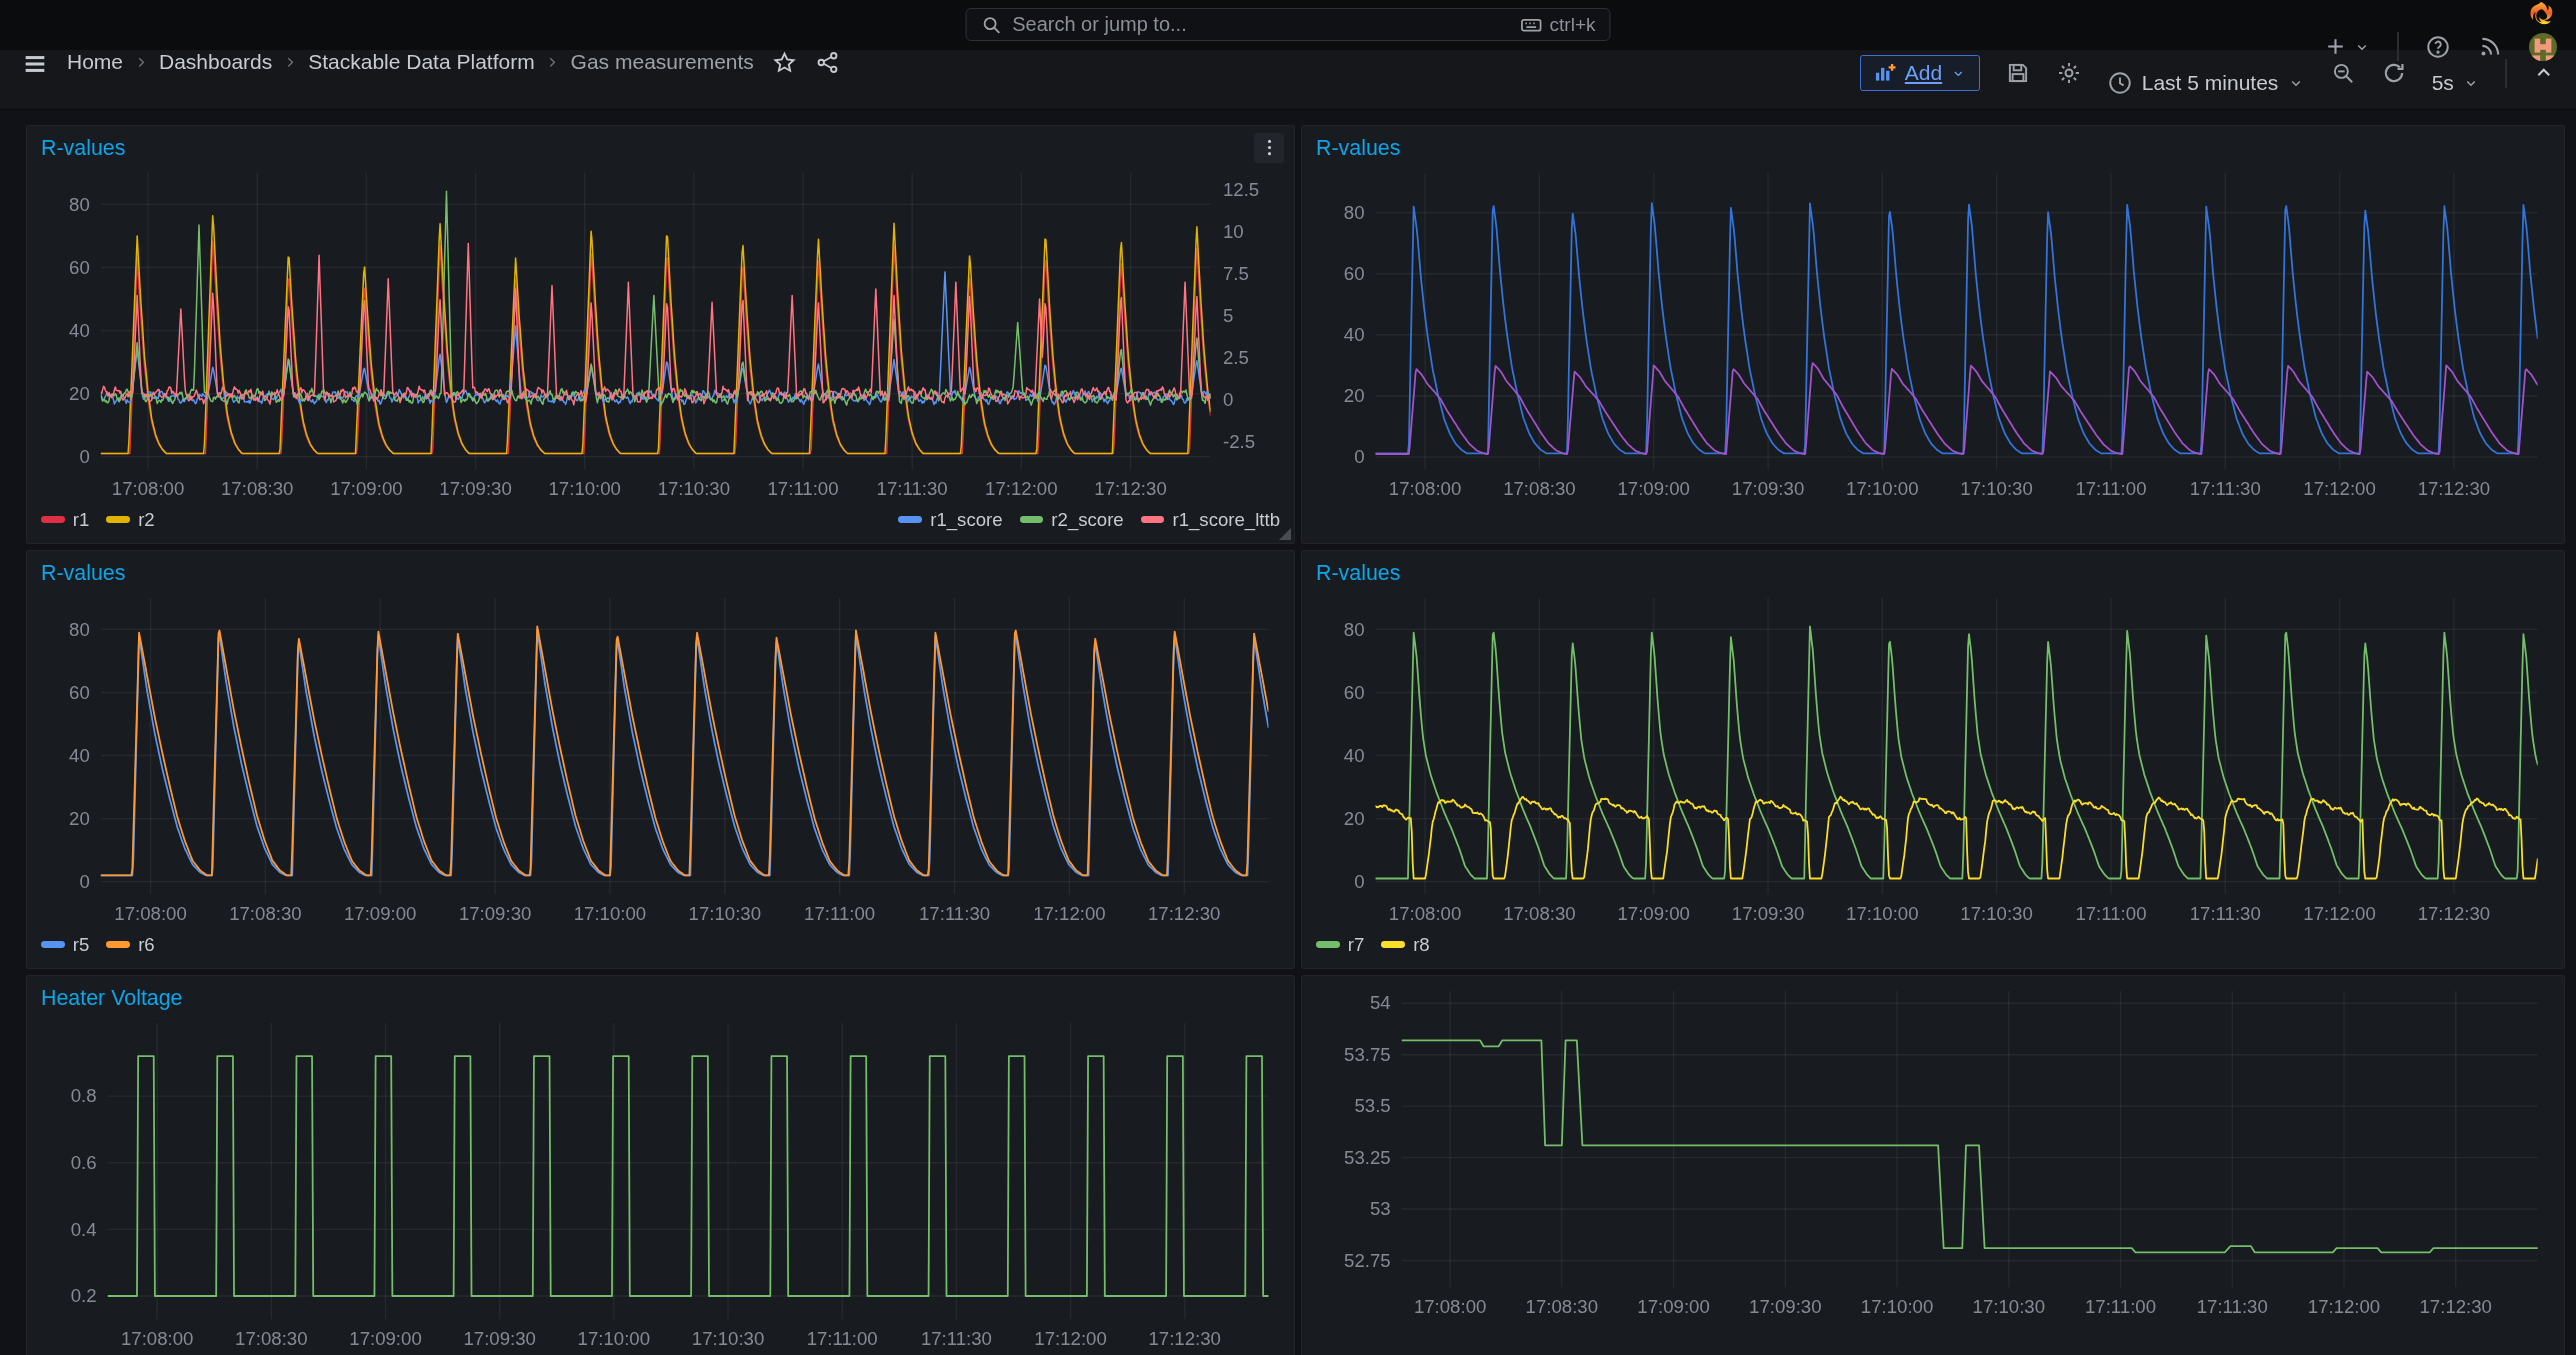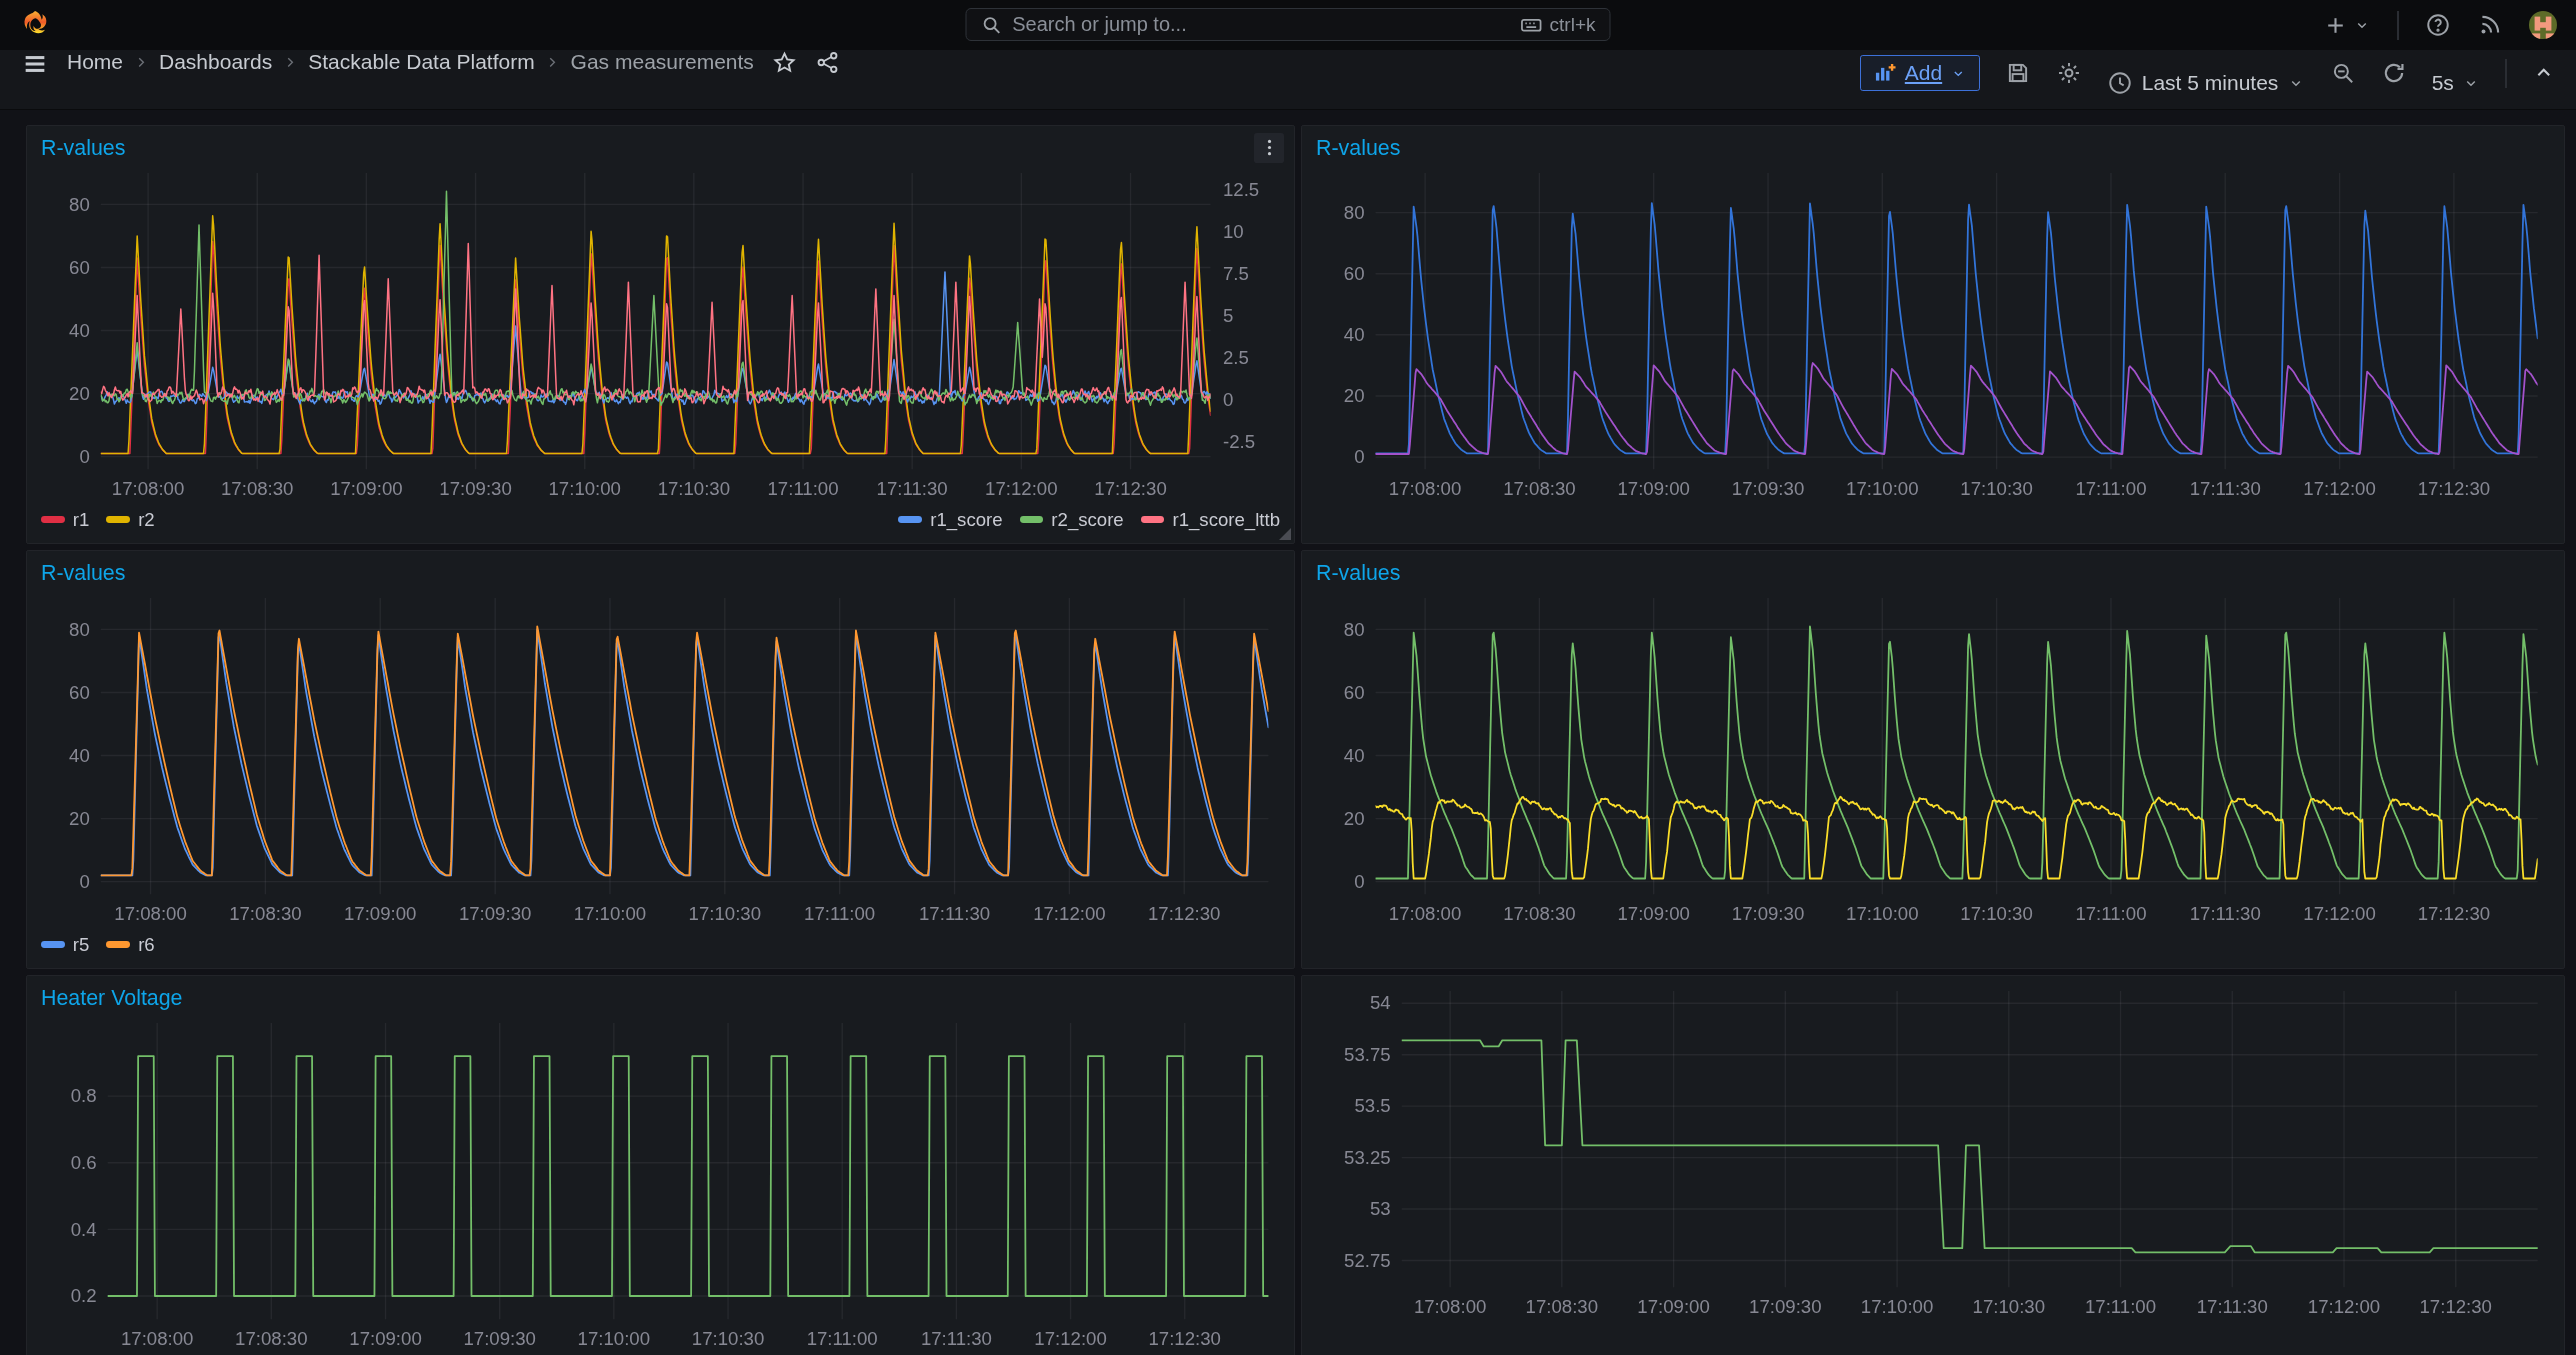--- a/index.html
+++ b/index.html
@@ -2,21 +2,21 @@
 <html style="font-size:11px"><head>
 <meta charset="utf-8">
 <style>
   html,body{margin:0;padding:0;}
   body{
     width:2576px;height:1356px;overflow:hidden;position:relative;
     background:#111217;font-family:"Liberation Sans",sans-serif;
     -webkit-font-smoothing:antialiased;
   }
   
-  .topbar{height:50px;background:#0b0c0e;display:flex;align-items:center;padding:0 19.3px;position:relative;}
+  .topbar{height:50px;background:#0b0c0e;display:flex;align-items:flex-end;padding:0 19.3px;position:relative;flex-direction:column;}
   .logo{width:32px;height:32px;flex:0 0 auto;}
   .searchbox{
     position:absolute;left:50%;top:8.3px;transform:translateX(-50%);
     width:645px;height:33px;background:#101114;border:1.4px solid #2e3238;border-radius:5.5px;
     display:flex;align-items:center;padding:0 14px;box-sizing:border-box;color:#8a8f98;font-size:20px;gap:9.7px;
   }
   .searchbox .ph{flex:1;color:#8a8f98;}
   .shortcut{display:flex;align-items:center;gap:7px;color:#8a8f98;font-size:19px;}
   .tb-right{margin-left:auto;display:flex;align-items:center;gap:26px;color:#9da2a8;}
   .vdiv{width:1.4px;height:29px;background:#2a2d33;}
@@ -485,20 +485,33 @@
         <line class="grid" x1="1318.7" x2="1318.7" y1="10" y2="440"></line>
         <text x="1318.7" y="478" text-anchor="middle">17:11:30</text>
         <line class="grid" x1="1484.6" x2="1484.6" y1="10" y2="440"></line>
         <text x="1484.6" y="478" text-anchor="middle">17:12:00</text>
         <line class="grid" x1="1650.4" x2="1650.4" y1="10" y2="440"></line>
         <text x="1650.4" y="478" text-anchor="middle">17:12:30</text>
         <polyline points="86.0,417.1 87.4,417.1 88.8,417.1 90.1,417.1 91.5,417.1 92.9,417.1 94.3,417.1 95.7,417.1 97.1,417.1 98.4,417.1 99.8,417.1 101.2,417.1 102.6,417.1 104.0,417.1 105.3,417.1 106.7,417.1 108.1,417.1 109.5,417.1 110.9,417.1 112.3,417.1 113.6,417.1 115.0,417.1 116.4,417.1 117.8,417.1 119.2,417.1 120.5,417.1 121.9,417.1 123.3,417.1 124.7,417.1 126.1,417.1 127.5,417.1 128.8,417.1 130.2,417.1 131.6,417.1 133.0,417.1 134.4,357.7 135.8,298.2 137.1,238.7 138.5,179.3 139.9,119.8 141.3,60.3 142.7,71.5 144.0,82.6 145.4,93.8 146.8,112.1 148.2,132.1 149.6,152.2 151.0,169.6 152.3,185.2 153.7,200.8 155.1,213.7 156.5,222.7 157.9,231.6 159.2,239.8 160.6,245.3 162.0,250.8 163.4,256.3 164.8,261.8 166.2,267.3 167.5,271.4 168.9,275.6 170.3,279.8 171.7,283.9 173.1,288.1 174.4,292.2 175.8,295.8 177.2,299.4 178.6,302.9 180.0,306.5 181.4,310.1 182.7,313.7 184.1,317.2 185.5,320.8 186.9,323.9 188.3,327.0 189.6,330.2 191.0,333.3 192.4,336.4 193.8,339.5 195.2,342.6 196.6,345.8 197.9,349.3 199.3,352.9 200.7,356.5 202.1,360.0 203.5,363.6 204.8,367.2 206.2,370.7 207.6,374.3 209.0,378.5 210.4,382.6 211.8,386.8 213.1,391.0 214.5,395.1 215.9,399.3 217.3,401.4 218.7,403.4 220.1,405.5 221.4,407.6 222.8,409.7 224.2,411.8 225.6,413.1 227.0,414.5 228.3,415.8 229.7,417.1 231.1,417.1 232.5,417.1 233.9,417.1 235.3,417.1 236.6,417.1 238.0,417.1 239.4,417.1 240.8,417.1 242.2,417.1 243.5,417.1 244.9,417.1 246.3,417.1 247.7,417.1 249.1,368.3 250.5,307.3 251.8,246.3 253.2,185.4 254.6,124.4 256.0,63.4 257.4,60.3 258.7,71.8 260.1,83.2 261.5,100.1 262.9,120.7 264.3,141.3 265.7,160.0 267.0,176.1 268.4,192.1 269.8,206.7 271.2,215.9 272.6,225.0 273.9,234.1 275.3,239.8 276.7,245.4 278.1,251.0 279.5,256.7 280.9,262.3 282.2,266.8 283.6,271.1 285.0,275.4 286.4,279.6 287.8,283.9 289.1,288.2 290.5,292.0 291.9,295.6 293.3,299.3 294.7,302.9 296.1,306.6 297.4,310.3 298.8,313.9 300.2,317.6 301.6,320.9 303.0,324.1 304.4,327.3 305.7,330.5 307.1,333.7 308.5,336.9 309.9,340.1 311.3,343.3 312.6,346.9 314.0,350.5 315.4,354.2 316.8,357.8 318.2,361.5 319.6,365.2 320.9,368.8 322.3,372.5 323.7,376.6 325.1,380.9 326.5,385.2 327.8,389.4 329.2,393.7 330.6,398.0 332.0,400.5 333.4,402.7 334.8,404.8 336.1,406.9 337.5,409.1 338.9,411.2 340.3,412.7 341.7,414.1 343.0,415.5 344.4,416.9 345.8,417.1 347.2,417.1 348.6,417.1 350.0,417.1 351.3,417.1 352.7,417.1 354.1,417.1 355.5,417.1 356.9,417.1 358.2,417.1 359.6,417.1 361.0,417.1 362.4,417.1 363.8,382.4 365.2,324.4 366.5,266.5 367.9,208.5 369.3,150.6 370.7,92.6 372.1,76.0 373.4,86.9 374.8,97.7 376.2,112.1 377.6,131.6 379.0,151.2 380.4,169.9 381.7,185.1 383.1,200.3 384.5,215.5 385.9,224.2 387.3,232.9 388.7,241.6 390.0,247.6 391.4,252.9 392.8,258.3 394.2,263.6 395.6,269.0 396.9,273.5 398.3,277.6 399.7,281.7 401.1,285.7 402.5,289.8 403.9,293.8 405.2,297.5 406.6,301.0 408.0,304.5 409.4,308.0 410.8,311.4 412.1,314.9 413.5,318.4 414.9,321.9 416.3,325.1 417.7,328.1 419.1,331.2 420.4,334.2 421.8,337.3 423.2,340.3 424.6,343.3 426.0,346.4 427.3,349.7 428.7,353.2 430.1,356.6 431.5,360.1 432.9,363.6 434.3,367.1 435.6,370.5 437.0,374.0 438.4,377.8 439.8,381.9 441.2,386.0 442.5,390.0 443.9,394.1 445.3,398.1 446.7,401.0 448.1,403.0 449.5,405.0 450.8,407.0 452.2,409.1 453.6,411.1 455.0,412.7 456.4,414.0 457.7,415.3 459.1,416.6 460.5,417.1 461.9,417.1 463.3,417.1 464.7,417.1 466.0,417.1 467.4,417.1 468.8,417.1 470.2,417.1 471.6,417.1 473.0,417.1 474.3,417.1 475.7,417.1 477.1,417.1 478.5,393.0 479.9,332.8 481.2,272.6 482.6,212.3 484.0,152.1 485.4,91.9 486.8,60.3 488.2,71.6 489.5,82.8 490.9,95.9 492.3,116.3 493.7,136.6 495.1,156.9 496.4,172.7 497.8,188.6 499.2,204.4 500.6,214.8 502.0,223.8 503.4,232.8 504.7,239.8 506.1,245.3 507.5,250.9 508.9,256.5 510.3,262.0 511.6,267.0 513.0,271.2 514.4,275.5 515.8,279.7 517.2,283.9 518.6,288.1 519.9,292.1 521.3,295.7 522.7,299.3 524.1,302.9 525.5,306.5 526.8,310.2 528.2,313.8 529.6,317.4 531.0,320.8 532.4,324.0 533.8,327.1 535.1,330.3 536.5,333.5 537.9,336.6 539.3,339.8 540.7,343.0 542.0,346.3 543.4,349.9 544.8,353.5 546.2,357.1 547.6,360.8 549.0,364.4 550.3,368.0 551.7,371.6 553.1,375.4 554.5,379.7 555.9,383.9 557.3,388.1 558.6,392.3 560.0,396.5 561.4,399.9 562.8,402.0 564.2,404.1 565.5,406.2 566.9,408.3 568.3,410.4 569.7,412.2 571.1,413.6 572.5,415.0 573.8,416.3 575.2,417.1 576.6,417.1 578.0,417.1 579.4,417.1 580.7,417.1 582.1,417.1 583.5,417.1 584.9,417.1 586.3,417.1 587.7,417.1 589.0,417.1 590.4,417.1 591.8,417.1 593.2,405.4 594.6,346.7 595.9,288.0 597.3,229.3 598.7,170.6 600.1,111.9 601.5,67.1 602.9,78.1 604.2,89.1 605.6,100.1 607.0,119.9 608.4,139.7 609.8,159.6 611.1,175.8 612.5,191.3 613.9,206.7 615.3,218.1 616.7,226.9 618.1,235.7 619.4,243.2 620.8,248.6 622.2,254.0 623.6,259.4 625.0,264.9 626.3,270.0 627.7,274.1 629.1,278.2 630.5,282.3 631.9,286.4 633.3,290.6 634.6,294.6 636.0,298.1 637.4,301.6 638.8,305.1 640.2,308.6 641.6,312.2 642.9,315.7 644.3,319.2 645.7,322.6 647.1,325.7 648.5,328.8 649.8,331.9 651.2,335.0 652.6,338.1 654.0,341.1 655.4,344.2 656.8,347.4 658.1,350.9 659.5,354.4 660.9,358.0 662.3,361.5 663.7,365.0 665.0,368.5 666.4,372.0 667.8,375.7 669.2,379.8 670.6,383.9 672.0,388.0 673.3,392.1 674.7,396.2 676.1,399.9 677.5,402.0 678.9,404.0 680.2,406.1 681.6,408.1 683.0,410.2 684.4,412.1 685.8,413.4 687.2,414.8 688.5,416.1 689.9,417.1 691.3,417.1 692.7,417.1 694.1,417.1 695.4,417.1 696.8,417.1 698.2,417.1 699.6,417.1 701.0,417.1 702.4,417.1 703.7,417.1 705.1,417.1 706.5,417.1 707.9,417.1 709.3,356.1 710.6,295.1 712.0,234.1 713.4,173.2 714.8,112.2 716.2,51.2 717.6,62.6 718.9,74.0 720.3,85.5 721.7,104.2 723.1,124.8 724.5,145.4 725.9,163.2 727.2,179.3 728.6,195.3 730.0,208.5 731.4,217.7 732.8,226.8 734.1,235.3 735.5,240.9 736.9,246.5 738.3,252.2 739.7,257.8 741.1,263.4 742.4,267.7 743.8,272.0 745.2,276.2 746.6,280.5 748.0,284.8 749.3,289.0 750.7,292.7 752.1,296.4 753.5,300.0 754.9,303.7 756.3,307.3 757.6,311.0 759.0,314.7 760.4,318.3 761.8,321.5 763.2,324.7 764.5,327.9 765.9,331.1 767.3,334.3 768.7,337.5 770.1,340.7 771.5,343.9 772.8,347.6 774.2,351.3 775.6,354.9 777.0,358.6 778.4,362.2 779.7,365.9 781.1,369.6 782.5,373.2 783.9,377.5 785.3,381.8 786.7,386.0 788.0,390.3 789.4,394.6 790.8,398.8 792.2,401.0 793.6,403.1 794.9,405.2 796.3,407.4 797.7,409.5 799.1,411.6 800.5,413.0 801.9,414.4 803.2,415.8 804.6,417.1 806.0,417.1 807.4,417.1 808.8,417.1 810.2,417.1 811.5,417.1 812.9,417.1 814.3,417.1 815.7,417.1 817.1,417.1 818.4,417.1 819.8,417.1 821.2,417.1 822.6,417.1 824.0,370.2 825.4,311.5 826.7,252.8 828.1,194.0 829.5,135.3 830.9,76.6 832.3,73.7 833.6,84.7 835.0,95.7 836.4,112.0 837.8,131.8 839.2,151.6 840.6,169.7 841.9,185.1 843.3,200.5 844.7,214.6 846.1,223.4 847.5,232.2 848.8,241.0 850.2,246.4 851.6,251.8 853.0,257.3 854.4,262.7 855.8,268.1 857.1,272.5 858.5,276.6 859.9,280.7 861.3,284.8 862.7,288.9 864.0,293.0 865.4,296.7 866.8,300.2 868.2,303.7 869.6,307.2 871.0,310.8 872.3,314.3 873.7,317.8 875.1,321.3 876.5,324.5 877.9,327.6 879.2,330.7 880.6,333.7 882.0,336.8 883.4,339.9 884.8,343.0 886.2,346.1 887.5,349.5 888.9,353.0 890.3,356.5 891.7,360.1 893.1,363.6 894.5,367.1 895.8,370.6 897.2,374.2 898.6,378.1 900.0,382.3 901.4,386.4 902.7,390.5 904.1,394.6 905.5,398.7 906.9,401.2 908.3,403.2 909.7,405.3 911.0,407.3 912.4,409.4 913.8,411.4 915.2,412.9 916.6,414.2 917.9,415.5 919.3,416.9 920.7,417.1 922.1,417.1 923.5,417.1 924.9,417.1 926.2,417.1 927.6,417.1 929.0,417.1 930.4,417.1 931.8,417.1 933.1,417.1 934.5,417.1 935.9,417.1 937.3,417.1 938.7,381.0 940.1,320.8 941.4,260.5 942.8,200.3 944.2,140.1 945.6,79.8 947.0,62.5 948.3,73.8 949.7,85.1 951.1,100.0 952.5,120.3 953.9,140.7 955.3,160.1 956.6,175.9 958.0,191.7 959.4,207.5 960.8,216.6 962.2,225.6 963.5,234.6 964.9,240.9 966.3,246.4 967.7,252.0 969.1,257.6 970.5,263.1 971.8,267.9 973.2,272.1 974.6,276.3 976.0,280.5 977.4,284.7 978.8,289.0 980.1,292.8 981.5,296.4 982.9,300.0 984.3,303.7 985.7,307.3 987.0,310.9 988.4,314.5 989.8,318.1 991.2,321.5 992.6,324.6 994.0,327.8 995.3,330.9 996.7,334.1 998.1,337.3 999.5,340.4 1000.9,343.6 1002.2,347.0 1003.6,350.6 1005.0,354.2 1006.4,357.9 1007.8,361.5 1009.2,365.1 1010.5,368.7 1011.9,372.3 1013.3,376.3 1014.7,380.5 1016.1,384.7 1017.4,388.9 1018.8,393.2 1020.2,397.4 1021.6,400.3 1023.0,402.4 1024.4,404.5 1025.7,406.6 1027.1,408.8 1028.5,410.9 1029.9,412.5 1031.3,413.9 1032.6,415.2 1034.0,416.6 1035.4,417.1 1036.8,417.1 1038.2,417.1 1039.6,417.1 1040.9,417.1 1042.3,417.1 1043.7,417.1 1045.1,417.1 1046.5,417.1 1047.8,417.1 1049.2,417.1 1050.6,417.1 1052.0,417.1 1053.4,394.0 1054.8,336.0 1056.1,278.1 1057.5,220.1 1058.9,162.2 1060.3,104.2 1061.7,73.8 1063.1,84.7 1064.4,95.5 1065.8,108.1 1067.2,127.7 1068.6,147.3 1070.0,166.8 1071.3,182.0 1072.7,197.2 1074.1,212.4 1075.5,222.4 1076.9,231.1 1078.3,239.8 1079.6,246.5 1081.0,251.9 1082.4,257.2 1083.8,262.6 1085.2,267.9 1086.5,272.7 1087.9,276.8 1089.3,280.8 1090.7,284.9 1092.1,289.0 1093.5,293.0 1094.8,296.8 1096.2,300.3 1097.6,303.8 1099.0,307.3 1100.4,310.7 1101.7,314.2 1103.1,317.7 1104.5,321.2 1105.9,324.5 1107.3,327.5 1108.7,330.6 1110.0,333.6 1111.4,336.6 1112.8,339.7 1114.2,342.7 1115.6,345.8 1116.9,349.0 1118.3,352.5 1119.7,355.9 1121.1,359.4 1122.5,362.9 1123.9,366.4 1125.2,369.8 1126.6,373.3 1128.0,377.0 1129.4,381.1 1130.8,385.1 1132.1,389.2 1133.5,393.3 1134.9,397.3 1136.3,400.6 1137.7,402.6 1139.1,404.6 1140.4,406.6 1141.8,408.7 1143.2,410.7 1144.6,412.4 1146.0,413.7 1147.4,415.0 1148.7,416.3 1150.1,417.1 1151.5,417.1 1152.9,417.1 1154.3,417.1 1155.6,417.1 1157.0,417.1 1158.4,417.1 1159.8,417.1 1161.2,417.1 1162.6,417.1 1163.9,417.1 1165.3,417.1 1166.7,417.1 1168.1,405.1 1169.5,344.9 1170.8,284.6 1172.2,224.4 1173.6,164.2 1175.0,103.9 1176.4,58.0 1177.8,69.3 1179.1,80.6 1180.5,91.9 1181.9,112.2 1183.3,132.5 1184.7,152.9 1186.0,169.6 1187.4,185.4 1188.8,201.2 1190.2,212.9 1191.6,222.0 1193.0,231.0 1194.3,238.7 1195.7,244.2 1197.1,249.8 1198.5,255.3 1199.9,260.9 1201.2,266.2 1202.6,270.4 1204.0,274.6 1205.4,278.8 1206.8,283.1 1208.2,287.3 1209.5,291.4 1210.9,295.0 1212.3,298.6 1213.7,302.2 1215.1,305.8 1216.4,309.4 1217.8,313.0 1219.2,316.7 1220.6,320.2 1222.0,323.3 1223.4,326.5 1224.7,329.7 1226.1,332.8 1227.5,336.0 1228.9,339.2 1230.3,342.3 1231.7,345.6 1233.0,349.2 1234.4,352.8 1235.8,356.4 1237.2,360.0 1238.6,363.6 1239.9,367.3 1241.3,370.9 1242.7,374.6 1244.1,378.8 1245.5,383.0 1246.9,387.3 1248.2,391.5 1249.6,395.7 1251.0,399.5 1252.4,401.6 1253.8,403.7 1255.1,405.8 1256.5,407.9 1257.9,410.0 1259.3,412.0 1260.7,413.3 1262.1,414.7 1263.4,416.0 1264.8,417.1 1266.2,417.1 1267.6,417.1 1269.0,417.1 1270.3,417.1 1271.7,417.1 1273.1,417.1 1274.5,417.1 1275.9,417.1 1277.3,417.1 1278.6,417.1 1280.0,417.1 1281.4,417.1 1282.8,417.1 1284.2,358.4 1285.5,299.7 1286.9,241.0 1288.3,182.3 1289.7,123.6 1291.1,64.9 1292.5,75.9 1293.8,86.9 1295.2,97.9 1296.6,116.0 1298.0,135.8 1299.4,155.6 1300.7,172.8 1302.1,188.2 1303.5,203.6 1304.9,216.4 1306.3,225.2 1307.7,234.0 1309.0,242.1 1310.4,247.5 1311.8,252.9 1313.2,258.4 1314.6,263.8 1316.0,269.2 1317.3,273.3 1318.7,277.4 1320.1,281.5 1321.5,285.6 1322.9,289.7 1324.2,293.8 1325.6,297.4 1327.0,300.9 1328.4,304.4 1329.8,307.9 1331.2,311.5 1332.5,315.0 1333.9,318.5 1335.3,322.0 1336.7,325.1 1338.1,328.2 1339.4,331.3 1340.8,334.4 1342.2,337.4 1343.6,340.5 1345.0,343.6 1346.4,346.7 1347.7,350.2 1349.1,353.7 1350.5,357.2 1351.9,360.8 1353.3,364.3 1354.6,367.8 1356.0,371.3 1357.4,374.9 1358.8,379.0 1360.2,383.1 1361.6,387.2 1362.9,391.3 1364.3,395.4 1365.7,399.5 1367.1,401.6 1368.5,403.6 1369.8,405.7 1371.2,407.7 1372.6,409.8 1374.0,411.8 1375.4,413.2 1376.8,414.5 1378.1,415.8 1379.5,417.1 1380.9,417.1 1382.3,417.1 1383.7,417.1 1385.0,417.1 1386.4,417.1 1387.8,417.1 1389.2,417.1 1390.6,417.1 1392.0,417.1 1393.3,417.1 1394.7,417.1 1396.1,417.1 1397.5,417.1 1398.9,368.3 1400.3,307.3 1401.6,246.3 1403.0,185.4 1404.4,124.4 1405.8,63.4 1407.2,60.3 1408.5,71.8 1409.9,83.2 1411.3,100.1 1412.7,120.7 1414.1,141.3 1415.5,160.0 1416.8,176.1 1418.2,192.1 1419.6,206.7 1421.0,215.9 1422.4,225.0 1423.7,234.1 1425.1,239.8 1426.5,245.4 1427.9,251.0 1429.3,256.7 1430.7,262.3 1432.0,266.8 1433.4,271.1 1434.8,275.4 1436.2,279.6 1437.6,283.9 1438.9,288.2 1440.3,292.0 1441.7,295.6 1443.1,299.3 1444.5,302.9 1445.9,306.6 1447.2,310.3 1448.6,313.9 1450.0,317.6 1451.4,320.9 1452.8,324.1 1454.1,327.3 1455.5,330.5 1456.9,333.7 1458.3,336.9 1459.7,340.1 1461.1,343.3 1462.4,346.9 1463.8,350.5 1465.2,354.2 1466.6,357.8 1468.0,361.5 1469.3,365.2 1470.7,368.8 1472.1,372.5 1473.5,376.6 1474.9,380.9 1476.3,385.2 1477.6,389.4 1479.0,393.7 1480.4,398.0 1481.8,400.5 1483.2,402.7 1484.6,404.8 1485.9,406.9 1487.3,409.1 1488.7,411.2 1490.1,412.7 1491.5,414.1 1492.8,415.5 1494.2,416.9 1495.6,417.1 1497.0,417.1 1498.4,417.1 1499.8,417.1 1501.1,417.1 1502.5,417.1 1503.9,417.1 1505.3,417.1 1506.7,417.1 1508.0,417.1 1509.4,417.1 1510.8,417.1 1512.2,417.1 1513.6,382.4 1515.0,324.4 1516.3,266.5 1517.7,208.5 1519.1,150.6 1520.5,92.6 1521.9,76.0 1523.2,86.9 1524.6,97.7 1526.0,112.1 1527.4,131.6 1528.8,151.2 1530.2,169.9 1531.5,185.1 1532.9,200.3 1534.3,215.5 1535.7,224.2 1537.1,232.9 1538.4,241.6 1539.8,247.6 1541.2,252.9 1542.6,258.3 1544.0,263.6 1545.4,269.0 1546.7,273.5 1548.1,277.6 1549.5,281.7 1550.9,285.7 1552.3,289.8 1553.6,293.8 1555.0,297.5 1556.4,301.0 1557.8,304.5 1559.2,308.0 1560.6,311.4 1561.9,314.9 1563.3,318.4 1564.7,321.9 1566.1,325.1 1567.5,328.1 1568.9,331.2 1570.2,334.2 1571.6,337.3 1573.0,340.3 1574.4,343.3 1575.8,346.4 1577.1,349.7 1578.5,353.2 1579.9,356.6 1581.3,360.1 1582.7,363.6 1584.1,367.1 1585.4,370.5 1586.8,374.0 1588.2,377.8 1589.6,381.9 1591.0,386.0 1592.3,390.0 1593.7,394.1 1595.1,398.1 1596.5,401.0 1597.9,403.0 1599.3,405.0 1600.6,407.0 1602.0,409.1 1603.4,411.1 1604.8,412.7 1606.2,414.0 1607.5,415.3 1608.9,416.6 1610.3,417.1 1611.7,417.1 1613.1,417.1 1614.5,417.1 1615.8,417.1 1617.2,417.1 1618.6,417.1 1620.0,417.1 1621.4,417.1 1622.7,417.1 1624.1,417.1 1625.5,417.1 1626.9,417.1 1628.3,393.0 1629.7,332.8 1631.0,272.6 1632.4,212.3 1633.8,152.1 1635.2,91.9 1636.6,60.3 1637.9,71.6 1639.3,82.8 1640.7,95.9 1642.1,116.3 1643.5,136.6 1644.9,156.9 1646.2,172.7 1647.6,188.6 1649.0,204.4 1650.4,214.8 1651.8,223.8 1653.2,232.8 1654.5,239.8 1655.9,245.3 1657.3,250.9 1658.7,256.5 1660.1,262.0 1661.4,267.0 1662.8,271.2 1664.2,275.5 1665.6,279.7 1667.0,283.9 1668.4,288.1 1669.7,292.1 1671.1,295.7 1672.5,299.3 1673.9,302.9 1675.3,306.5 1676.6,310.2 1678.0,313.8 1679.4,317.4 1680.8,320.8 1682.2,324.0 1683.6,327.1 1684.9,330.3 1686.3,333.5 1687.7,336.6 1689.1,339.8 1690.5,343.0 1691.8,346.3 1693.2,349.9 1694.6,353.5 1696.0,357.1 1697.4,360.8 1698.8,364.4 1700.1,368.0 1701.5,371.6 1702.9,375.4 1704.3,379.7 1705.7,383.9 1707.0,388.1 1708.4,392.3 1709.8,396.5 1711.2,399.9 1712.6,402.0 1714.0,404.1 1715.3,406.2 1716.7,408.3 1718.1,410.4 1719.5,412.2 1720.9,413.6 1722.2,415.0 1723.6,416.3 1725.0,417.1 1726.4,417.1 1727.8,417.1 1729.2,417.1 1730.5,417.1 1731.9,417.1 1733.3,417.1 1734.7,417.1 1736.1,417.1 1737.5,417.1 1738.8,417.1 1740.2,417.1 1741.6,417.1 1743.0,405.2 1744.4,345.8 1745.7,286.3 1747.1,226.8 1748.5,167.4 1749.9,107.9 1751.3,62.5 1752.7,73.7 1754.0,84.8 1755.4,96.0 1756.8,116.1 1758.2,136.1 1759.6,156.2 1760.9,172.7 1762.3,188.3 1763.7,203.9 1765.1,215.5 1766.5,224.5 1767.9,233.4 1769.2,240.9 1770.6,246.4 1772.0,251.9" fill="none" stroke="#73BF69" stroke-width="2.6" stroke-linejoin="round" stroke-linecap="round" clip-path="url(#cp3)"></polyline>
         <polyline points="86.0,311.8 87.4,313.9 88.8,312.8 90.1,313.9 91.5,312.2 92.9,311.7 94.3,311.9 95.7,313.4 97.1,311.1 98.4,310.9 99.8,311.4 101.2,311.4 102.6,314.0 104.0,316.6 105.3,317.6 106.7,316.3 108.1,318.6 109.5,318.0 110.9,319.1 112.3,320.2 113.6,319.9 115.0,317.3 116.4,317.1 117.8,318.4 119.2,318.3 120.5,321.5 121.9,322.7 123.3,323.3 124.7,323.7 126.1,327.6 127.5,328.6 128.8,330.5 130.2,331.8 131.6,330.2 133.0,328.9 134.4,329.4 135.8,330.6 137.1,329.4 138.5,348.8 139.9,394.3 141.3,417.1 142.7,417.1 144.0,417.1 145.4,417.1 146.8,417.1 148.2,417.1 149.6,417.1 151.0,417.1 152.3,417.1 153.7,417.1 155.1,417.1 156.5,417.1 157.9,417.1 159.2,411.1 160.6,401.1 162.0,391.1 163.4,381.4 164.8,369.3 166.2,358.2 167.5,344.7 168.9,335.0 170.3,331.2 171.7,325.9 173.1,319.5 174.4,315.6 175.8,310.1 177.2,306.3 178.6,307.2 180.0,304.7 181.4,303.4 182.7,303.2 184.1,304.5 185.5,303.8 186.9,307.3 188.3,306.9 189.6,305.4 191.0,305.3 192.4,305.9 193.8,305.4 195.2,305.1 196.6,305.6 197.9,302.7 199.3,303.6 200.7,305.3 202.1,307.7 203.5,308.5 204.8,311.2 206.2,310.9 207.6,310.9 209.0,313.5 210.4,314.2 211.8,314.0 213.1,313.0 214.5,312.7 215.9,309.7 217.3,311.6 218.7,312.8 220.1,313.2 221.4,313.5 222.8,315.1 224.2,315.8 225.6,317.5 227.0,322.0 228.3,322.0 229.7,322.4 231.1,322.0 232.5,322.2 233.9,321.1 235.3,323.5 236.6,323.8 238.0,322.5 239.4,323.3 240.8,324.4 242.2,326.3 243.5,328.9 244.9,333.0 246.3,332.1 247.7,333.1 249.1,334.0 250.5,334.8 251.8,335.0 253.2,344.9 254.6,385.4 256.0,412.6 257.4,417.1 258.7,417.1 260.1,417.1 261.5,417.1 262.9,417.1 264.3,417.1 265.7,417.1 267.0,417.1 268.4,417.1 269.8,417.1 271.2,417.1 272.6,417.1 273.9,413.1 275.3,403.1 276.7,393.1 278.1,381.7 279.5,368.5 280.9,355.5 282.2,342.1 283.6,332.5 285.0,329.1 286.4,324.6 287.8,321.9 289.1,316.9 290.5,312.4 291.9,308.2 293.3,308.5 294.7,304.9 296.1,302.8 297.4,300.9 298.8,299.0 300.2,298.8 301.6,301.2 303.0,302.6 304.4,301.6 305.7,304.1 307.1,304.3 308.5,305.9 309.9,307.5 311.3,308.6 312.6,306.0 314.0,305.6 315.4,306.1 316.8,305.4 318.2,307.4 319.6,308.2 320.9,308.3 322.3,307.7 323.7,311.3 325.1,312.4 326.5,314.8 327.8,316.8 329.2,316.5 330.6,315.2 332.0,316.0 333.4,317.3 334.8,315.9 336.1,317.1 337.5,315.8 338.9,315.1 340.3,315.6 341.7,319.4 343.0,320.3 344.4,322.2 345.8,324.1 347.2,323.6 348.6,325.1 350.0,327.3 351.3,329.0 352.7,327.3 354.1,328.3 355.5,326.3 356.9,326.1 358.2,327.8 359.6,329.8 361.0,329.5 362.4,330.0 363.8,331.7 365.2,331.4 366.5,334.8 367.9,336.7 369.3,380.8 370.7,408.0 372.1,417.1 373.4,417.1 374.8,417.1 376.2,417.1 377.6,417.1 379.0,417.1 380.4,417.1 381.7,417.1 383.1,417.1 384.5,417.1 385.9,417.1 387.3,417.1 388.7,415.1 390.0,405.1 391.4,395.1 392.8,385.1 394.2,373.4 395.6,357.2 396.9,343.5 398.3,331.0 399.7,325.0 401.1,320.4 402.5,318.8 403.9,314.2 405.2,310.0 406.6,308.4 408.0,308.3 409.4,307.9 410.8,306.7 412.1,305.9 413.5,301.6 414.9,301.5 416.3,301.8 417.7,302.0 419.1,301.0 420.4,302.0 421.8,301.6 423.2,302.6 424.6,306.9 426.0,308.2 427.3,309.2 428.7,309.6 430.1,310.9 431.5,309.9 432.9,312.6 434.3,313.0 435.6,311.4 437.0,310.6 438.4,310.7 439.8,310.8 441.2,312.0 442.5,315.6 443.9,314.7 445.3,315.7 446.7,316.9 448.1,318.8 449.5,319.3 450.8,321.7 452.2,321.0 453.6,318.5 455.0,318.9 456.4,318.8 457.7,319.3 459.1,319.7 460.5,321.3 461.9,319.2 463.3,321.0 464.7,323.5 466.0,325.7 467.4,327.4 468.8,329.1 470.2,328.6 471.6,327.3 473.0,329.9 474.3,329.5 475.7,329.7 477.1,328.8 478.5,328.4 479.9,326.3 481.2,328.7 482.6,331.0 484.0,366.3 485.4,403.4 486.8,417.1 488.2,417.1 489.5,417.1 490.9,417.1 492.3,417.1 493.7,417.1 495.1,417.1 496.4,417.1 497.8,417.1 499.2,417.1 500.6,417.1 502.0,417.1 503.4,417.1 504.7,407.1 506.1,397.1 507.5,387.1 508.9,378.5 510.3,363.8 511.6,350.8 513.0,338.2 514.4,328.1 515.8,324.6 517.2,320.9 518.6,315.8 519.9,309.4 521.3,307.7 522.7,305.3 524.1,306.5 525.5,307.5 526.8,307.6 528.2,305.3 529.6,305.6 531.0,306.9 532.4,306.3 533.8,307.4 535.1,306.1 536.5,304.4 537.9,303.0 539.3,305.8 540.7,305.6 542.0,306.8 543.4,308.4 544.8,308.4 546.2,309.4 547.6,312.4 549.0,315.2 550.3,314.3 551.7,315.7 553.1,313.9 554.5,312.8 555.9,313.0 557.3,314.5 558.6,312.9 560.0,312.3 561.4,313.1 562.8,312.3 564.2,314.9 565.5,317.5 566.9,319.2 568.3,318.1 569.7,320.1 571.1,319.5 572.5,320.1 573.8,321.6 575.2,321.4 576.6,319.2 578.0,318.3 579.4,319.5 580.7,319.0 582.1,322.5 583.5,323.9 584.9,324.5 586.3,324.7 587.7,328.1 589.0,329.2 590.4,330.9 591.8,332.8 593.2,330.7 594.6,329.3 595.9,329.2 597.3,330.5 598.7,355.5 600.1,398.8 601.5,417.1 602.9,417.1 604.2,417.1 605.6,417.1 607.0,417.1 608.4,417.1 609.8,417.1 611.1,417.1 612.5,417.1 613.9,417.1 615.3,417.1 616.7,417.1 618.1,417.1 619.4,409.1 620.8,399.1 622.2,389.1 623.6,378.4 625.0,366.4 626.3,354.0 627.7,343.1 629.1,331.0 630.5,329.9 631.9,326.8 633.3,321.7 634.6,315.7 636.0,311.2 637.4,306.5 638.8,305.2 640.2,306.7 641.6,304.4 642.9,303.3 644.3,302.7 645.7,304.1 647.1,304.6 648.5,308.2 649.8,308.6 651.2,306.9 652.6,306.8 654.0,306.9 655.4,306.7 656.8,306.3 658.1,307.6 659.5,304.6 660.9,305.0 662.3,306.5 663.7,308.7 665.0,309.9 666.4,312.6 667.8,312.7 669.2,311.7 670.6,314.3 672.0,314.8 673.3,315.0 674.7,314.1 676.1,313.8 677.5,310.5 678.9,311.7 680.2,313.2 681.6,313.5 683.0,314.5 684.4,315.7 685.8,316.3 687.2,317.3 688.5,322.0 689.9,322.4 691.3,323.0 692.7,322.6 694.1,322.4 695.4,321.3 696.8,323.5 698.2,324.5 699.6,323.0 701.0,324.0 702.4,324.5 703.7,326.3 705.1,328.7 706.5,333.1 707.9,332.3 709.3,333.0 710.6,334.0 712.0,334.4 713.4,352.4 714.8,394.3 716.2,417.1 717.6,417.1 718.9,417.1 720.3,417.1 721.7,417.1 723.1,417.1 724.5,417.1 725.9,417.1 727.2,417.1 728.6,417.1 730.0,417.1 731.4,417.1 732.8,417.1 734.1,411.1 735.5,401.1 736.9,391.1 738.3,380.0 739.7,367.3 741.1,354.6 742.4,341.3 743.8,327.9 745.2,326.2 746.6,325.1 748.0,320.7 749.3,318.3 750.7,313.3 752.1,308.5 753.5,307.1 754.9,308.1 756.3,305.1 757.6,302.7 759.0,301.1 760.4,298.4 761.8,299.4 763.2,301.7 764.5,303.7 765.9,302.6 767.3,304.9 768.7,304.9 770.1,306.1 771.5,308.0 772.8,309.4 774.2,307.4 775.6,306.4 777.0,306.9 778.4,305.6 779.7,307.7 781.1,308.7 782.5,309.0 783.9,307.9 785.3,310.9 786.7,312.0 788.0,314.2 789.4,316.8 790.8,316.6 792.2,315.4 793.6,315.5 794.9,317.1 796.3,315.6 797.7,317.3 799.1,316.3 800.5,315.3 801.9,315.6 803.2,318.9 804.6,320.4 806.0,322.2 807.4,324.7 808.8,323.9 810.2,325.3 811.5,327.5 812.9,329.7 814.3,328.4 815.7,329.4 817.1,327.7 818.4,326.8 819.8,328.6 821.2,330.6 822.6,330.6 824.0,330.8 825.4,332.7 826.7,332.0 828.1,344.0 829.5,385.4 830.9,412.6 832.3,417.1 833.6,417.1 835.0,417.1 836.4,417.1 837.8,417.1 839.2,417.1 840.6,417.1 841.9,417.1 843.3,417.1 844.7,417.1 846.1,417.1 847.5,417.1 848.8,413.1 850.2,403.1 851.6,393.1 853.0,384.0 854.4,371.0 855.8,359.4 857.1,343.2 858.5,329.1 859.9,323.1 861.3,320.3 862.7,316.0 864.0,314.3 865.4,310.1 866.8,305.2 868.2,306.0 869.6,306.7 871.0,306.8 872.3,305.6 873.7,305.1 875.1,300.6 876.5,300.9 877.9,301.7 879.2,301.9 880.6,301.4 882.0,302.0 883.4,301.8 884.8,301.9 886.2,306.3 887.5,307.9 888.9,309.4 890.3,309.9 891.7,311.1 893.1,309.9 894.5,312.2 895.8,313.4 897.2,311.8 898.6,311.2 900.0,310.6 901.4,310.7 902.7,311.5 904.1,315.6 905.5,315.1 906.9,316.0 908.3,317.2 909.7,318.7 911.0,319.5 912.4,322.1 913.8,322.4 915.2,319.7 916.6,320.2 917.9,319.6 919.3,320.2 920.7,320.8 922.1,322.8 923.5,320.9 924.9,322.1 926.2,324.8 927.6,326.7 929.0,329.1 930.4,330.9 931.8,330.8 933.1,329.0 934.5,331.5 935.9,331.2 937.3,331.2 938.7,330.6 940.1,329.9 941.4,327.8 942.8,329.4 944.2,375.7 945.6,408.0 947.0,417.1 948.3,417.1 949.7,417.1 951.1,417.1 952.5,417.1 953.9,417.1 955.3,417.1 956.6,417.1 958.0,417.1 959.4,417.1 960.8,417.1 962.2,417.1 963.5,415.1 964.9,405.1 966.3,395.1 967.7,383.5 969.1,372.8 970.5,362.9 971.8,348.8 973.2,335.3 974.6,328.1 976.0,322.5 977.4,319.3 978.8,315.6 980.1,311.0 981.5,304.3 982.9,304.0 984.3,303.4 985.7,304.3 987.0,305.9 988.4,306.0 989.8,304.1 991.2,304.4 992.6,306.7 994.0,306.0 995.3,307.6 996.7,306.6 998.1,304.9 999.5,303.3 1000.9,305.6 1002.2,306.0 1003.6,307.2 1005.0,309.5 1006.4,309.2 1007.8,310.2 1009.2,312.7 1010.5,316.0 1011.9,315.4 1013.3,316.9 1014.7,315.3 1016.1,313.8 1017.4,313.9 1018.8,315.3 1020.2,314.4 1021.6,313.6 1023.0,314.6 1024.4,313.3 1025.7,315.7 1027.1,318.5 1028.5,320.8 1029.9,320.0 1031.3,321.8 1032.6,321.2 1034.0,321.2 1035.4,323.2 1036.8,323.0 1038.2,321.3 1039.6,319.9 1040.9,321.1 1042.3,320.2 1043.7,323.6 1045.1,325.5 1046.5,326.1 1047.8,326.3 1049.2,328.9 1050.6,330.3 1052.0,331.4 1053.4,333.7 1054.8,331.7 1056.1,330.2 1057.5,329.5 1058.9,365.6 1060.3,403.4 1061.7,417.1 1063.1,417.1 1064.4,417.1 1065.8,417.1 1067.2,417.1 1068.6,417.1 1070.0,417.1 1071.3,417.1 1072.7,417.1 1074.1,417.1 1075.5,417.1 1076.9,417.1 1078.3,417.1 1079.6,407.1 1081.0,397.1 1082.4,387.1 1083.8,373.6 1085.2,362.4 1086.5,350.9 1087.9,338.6 1089.3,331.1 1090.7,325.8 1092.1,324.3 1093.5,321.9 1094.8,316.9 1096.2,311.5 1097.6,307.8 1099.0,305.6 1100.4,303.8 1101.7,305.8 1103.1,303.8 1104.5,302.8 1105.9,302.6 1107.3,304.5 1108.7,305.2 1110.0,308.7 1111.4,310.0 1112.8,308.2 1114.2,308.3 1115.6,307.9 1116.9,308.0 1118.3,307.7 1119.7,309.5 1121.1,306.7 1122.5,306.6 1123.9,308.0 1125.2,309.7 1126.6,311.4 1128.0,313.9 1129.4,314.4 1130.8,312.9 1132.1,315.3 1133.5,315.7 1134.9,316.2 1136.3,315.5 1137.7,315.2 1139.1,311.9 1140.4,312.3 1141.8,314.0 1143.2,314.3 1144.6,315.7 1146.0,316.7 1147.4,317.3 1148.7,317.7 1150.1,322.3 1151.5,323.0 1152.9,323.7 1154.3,323.6 1155.6,323.1 1157.0,321.9 1158.4,323.6 1159.8,325.2 1161.2,323.6 1162.6,324.8 1163.9,324.9 1165.3,326.3 1166.7,328.3 1168.1,332.6 1169.5,332.4 1170.8,332.9 1172.2,334.0 1173.6,360.0 1175.0,398.8 1176.4,417.1 1177.8,417.1 1179.1,417.1 1180.5,417.1 1181.9,417.1 1183.3,417.1 1184.7,417.1 1186.0,417.1 1187.4,417.1 1188.8,417.1 1190.2,417.1 1191.6,417.1 1193.0,417.1 1194.3,409.1 1195.7,399.1 1197.1,389.1 1198.5,378.7 1199.9,365.2 1201.2,352.5 1202.6,340.4 1204.0,328.6 1205.4,323.9 1206.8,321.5 1208.2,320.8 1209.5,316.6 1210.9,314.6 1212.3,310.4 1213.7,308.4 1215.1,306.9 1216.4,307.6 1217.8,305.3 1219.2,302.8 1220.6,301.8 1222.0,299.6 1223.4,300.4 1224.7,302.5 1226.1,304.9 1227.5,304.0 1228.9,306.1 1230.3,306.1 1231.7,306.7 1233.0,309.1 1234.4,310.5 1235.8,309.2 1237.2,307.7 1238.6,308.2 1239.9,306.4 1241.3,308.3 1242.7,309.5 1244.1,309.6 1245.5,308.5 1246.9,310.9 1248.2,312.1 1249.6,313.8 1251.0,317.0 1252.4,316.8 1253.8,315.9 1255.1,315.4 1256.5,316.9 1257.9,315.7 1259.3,317.5 1260.7,317.0 1262.1,315.6 1263.4,315.7 1264.8,318.4 1266.2,320.3 1267.6,321.9 1269.0,325.1 1270.3,324.2 1271.7,325.6 1273.1,327.5 1274.5,329.9 1275.9,329.1 1277.3,330.2 1278.6,328.9 1280.0,327.3 1281.4,329.1 1282.8,330.4 1284.2,331.2 1285.5,331.3 1286.9,333.4 1288.3,349.8 1289.7,394.3 1291.1,417.1 1292.5,417.1 1293.8,417.1 1295.2,417.1 1296.6,417.1 1298.0,417.1 1299.4,417.1 1300.7,417.1 1302.1,417.1 1303.5,417.1 1304.9,417.1 1306.3,417.1 1307.7,417.1 1309.0,411.1 1310.4,401.1 1311.8,391.1 1313.2,382.2 1314.6,369.7 1316.0,356.5 1317.3,345.4 1318.7,329.4 1320.1,323.8 1321.5,319.2 1322.9,315.9 1324.2,311.9 1325.6,310.0 1327.0,306.4 1328.4,304.0 1329.8,305.2 1331.2,305.6 1332.5,305.9 1333.9,304.9 1335.3,304.7 1336.7,301.4 1338.1,301.1 1339.4,302.1 1340.8,301.9 1342.2,301.9 1343.6,302.3 1345.0,302.2 1346.4,301.6 1347.7,306.1 1349.1,307.9 1350.5,309.6 1351.9,310.4 1353.3,311.3 1354.6,310.1 1356.0,311.8 1357.4,313.6 1358.8,311.8 1360.2,311.5 1361.6,310.5 1362.9,310.5 1364.3,310.9 1365.7,315.1 1367.1,315.2 1368.5,316.0 1369.8,317.3 1371.2,318.3 1372.6,319.6 1374.0,322.1 1375.4,323.3 1376.8,320.6 1378.1,321.1 1379.5,320.2 1380.9,320.7 1382.3,321.5 1383.7,323.7 1385.0,322.3 1386.4,323.1 1387.8,326.0 1389.2,327.5 1390.6,330.4 1392.0,332.3 1393.3,332.8 1394.7,330.8 1396.1,333.0 1397.5,332.4 1398.9,332.4 1400.3,332.3 1401.6,331.5 1403.0,338.2 1404.4,385.4 1405.8,412.6 1407.2,417.1 1408.5,417.1 1409.9,417.1 1411.3,417.1 1412.7,417.1 1414.1,417.1 1415.5,417.1 1416.8,417.1 1418.2,417.1 1419.6,417.1 1421.0,417.1 1422.4,417.1 1423.7,413.1 1425.1,403.1 1426.5,393.1 1427.9,380.0 1429.3,368.1 1430.7,357.4 1432.0,347.5 1433.4,334.1 1434.8,327.2 1436.2,323.6 1437.6,317.4 1438.9,314.1 1440.3,310.5 1441.7,306.2 1443.1,302.0 1444.5,302.3 1445.9,301.6 1447.2,302.0 1448.6,304.2 1450.0,304.4 1451.4,303.9 1452.8,304.0 1454.1,306.4 1455.5,305.5 1456.9,307.4 1458.3,306.9 1459.7,305.2 1461.1,303.4 1462.4,305.2 1463.8,306.1 1465.2,307.2 1466.6,310.1 1468.0,309.7 1469.3,310.7 1470.7,312.8 1472.1,316.2 1473.5,315.9 1474.9,317.6 1476.3,316.4 1477.6,314.4 1479.0,314.6 1480.4,315.7 1481.8,315.5 1483.2,314.6 1484.6,315.9 1485.9,314.2 1487.3,316.5 1488.7,319.5 1490.1,322.0 1491.5,321.8 1492.8,323.3 1494.2,323.0 1495.6,322.4 1497.0,324.7 1498.4,324.6 1499.8,323.4 1501.1,321.9 1502.5,322.9 1503.9,321.8 1505.3,324.8 1506.7,327.2 1508.0,327.8 1509.4,328.2 1510.8,330.2 1512.2,331.4 1513.6,332.0 1515.0,334.9 1516.3,333.0 1517.7,331.5 1519.1,374.1 1520.5,408.0 1521.9,417.1 1523.2,417.1 1524.6,417.1 1526.0,417.1 1527.4,417.1 1528.8,417.1 1530.2,417.1 1531.5,417.1 1532.9,417.1 1534.3,417.1 1535.7,417.1 1537.1,417.1 1538.4,415.1 1539.8,405.1 1541.2,395.1 1542.6,385.1 1544.0,367.4 1545.4,357.6 1546.7,346.3 1548.1,335.1 1549.5,328.2 1550.9,325.9 1552.3,320.6 1553.6,318.5 1555.0,316.6 1556.4,311.8 1557.8,308.7 1559.2,306.5 1560.6,304.4 1561.9,302.2 1563.3,304.2 1564.7,302.7 1566.1,302.5 1567.5,303.2 1568.9,304.6 1570.2,305.5 1571.6,308.7 1573.0,310.9 1574.4,309.1 1575.8,309.5 1577.1,308.9 1578.5,309.0 1579.9,308.9 1581.3,310.9 1582.7,308.6 1584.1,308.0 1585.4,309.4 1586.8,310.6 1588.2,312.6 1589.6,314.9 1591.0,316.1 1592.3,314.2 1593.7,316.5 1595.1,316.8 1596.5,317.3 1597.9,317.2 1599.3,316.9 1600.6,313.7 1602.0,313.3 1603.4,315.4 1604.8,315.4 1606.2,317.2 1607.5,318.1 1608.9,318.7 1610.3,318.6 1611.7,322.8 1613.1,324.0 1614.5,324.6 1615.8,325.2 1617.2,324.3 1618.6,323.1 1620.0,324.0 1621.4,326.1 1622.7,324.5 1624.1,325.8 1625.5,325.7 1626.9,326.4 1628.3,328.0 1629.7,332.1 1631.0,332.7 1632.4,332.8 1633.8,369.2 1635.2,403.4 1636.6,417.1 1637.9,417.1 1639.3,417.1 1640.7,417.1 1642.1,417.1 1643.5,417.1 1644.9,417.1 1646.2,417.1 1647.6,417.1 1649.0,417.1 1650.4,417.1 1651.8,417.1 1653.2,417.1 1654.5,407.1 1655.9,397.1 1657.3,387.1 1658.7,375.1 1660.1,363.3 1661.4,350.1 1662.8,337.1 1664.2,329.3 1665.6,324.3 1667.0,319.7 1668.4,316.7 1669.7,316.1 1671.1,312.1 1672.5,311.7 1673.9,310.4 1675.3,308.0 1676.6,306.5 1678.0,306.9 1679.4,305.3 1680.8,303.1 1682.2,303.6 1683.6,301.0 1684.9,301.5 1686.3,303.3 1687.7,306.0 1689.1,305.5 1690.5,307.4 1691.8,307.7 1693.2,307.8 1694.6,310.4 1696.0,311.8 1697.4,311.2 1698.8,309.4 1700.1,309.9 1701.5,307.6 1702.9,309.1 1704.3,310.4 1705.7,310.6 1707.0,309.7 1708.4,311.3 1709.8,312.6 1711.2,313.7 1712.6,317.5 1714.0,317.4 1715.3,316.7 1716.7,315.9 1718.1,317.3 1719.5,316.0 1720.9,317.7 1722.2,317.9 1723.6,316.1 1725.0,316.1 1726.4,318.0 1727.8,320.2 1729.2,321.7 1730.5,325.5 1731.9,324.8 1733.3,325.8 1734.7,327.6 1736.1,329.8 1737.5,329.6 1738.8,330.6 1740.2,329.9 1741.6,327.4 1743.0,328.9 1744.4,330.0 1745.7,331.2 1747.1,331.4 1748.5,359.8 1749.9,398.8 1751.3,417.1 1752.7,417.1 1754.0,417.1 1755.4,417.1 1756.8,417.1 1758.2,417.1 1759.6,417.1 1760.9,417.1 1762.3,417.1 1763.7,417.1 1765.1,417.1 1766.5,417.1 1767.9,417.1 1769.2,409.1 1770.6,399.1 1772.0,389.1" fill="none" stroke="#FADE2A" stroke-width="2.6" stroke-linejoin="round" stroke-linecap="round" clip-path="url(#cp3)"></polyline>
       </svg>
     </div>
+  <div class="legend">
+      <div class="lg lg-left">
+        <span class="li">
+          <i style="background: rgb(115, 191, 105);"></i>
+          <span>r7</span>
+        </span>
+        <span class="li">
+          <i style="background: rgb(250, 222, 42);"></i>
+          <span>r8</span>
+        </span>
+      </div>
+      <div class="lg lg-right"></div>
+    </div>
 </div>
 
 <div class="panel p5">
   <div class="phead">
       <span class="ptitle">Heater Voltage</span>
     </div>
   <div class="chart">
       <svg width="1239" height="335" viewBox="0 0 1796 486">
         <defs>
           <clipPath id="cp4">

